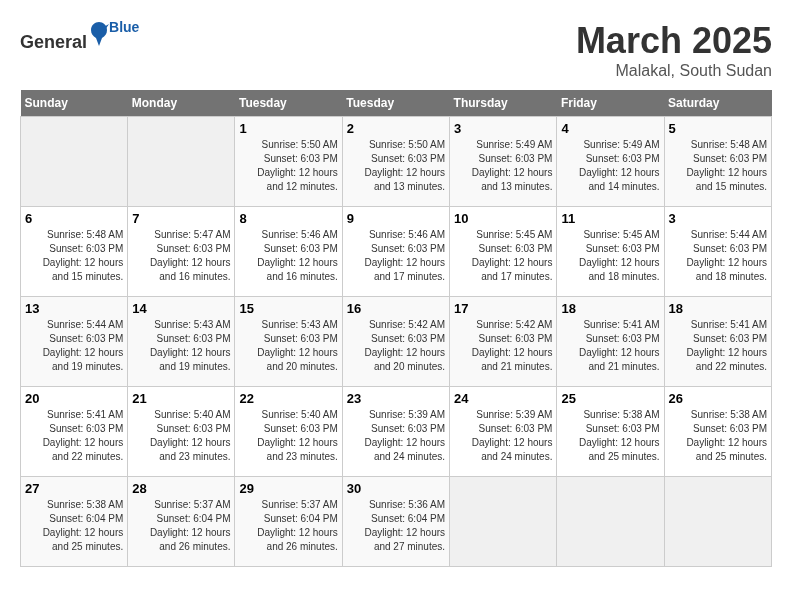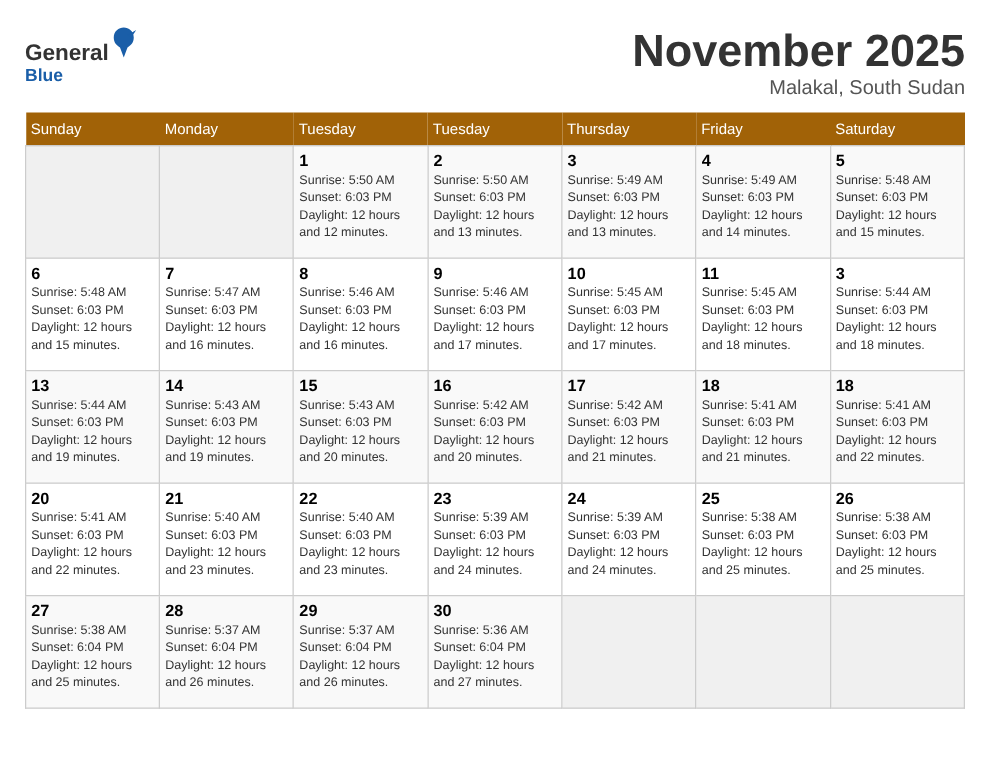--- a/index.html
+++ b/index.html
@@ -15,21 +15,21 @@
       justify-content: space-between;
       align-items: flex-start;
       margin-bottom: 10px;
     }
     .logo {
       display: flex;
       align-items: center;
     }
     .logo-text {
       display: flex;
-      flex-direction: column;
+      flex-direction: row;
       line-height: 1.1;
     }
     .logo-icon {
       width: 20px;
       height: 28px;
       margin-left: 2px;
     }
     .title-block {
       text-align: right;
     }
@@ -41,26 +41,26 @@
     .location-title {
       font-size: 16px;
       color: #555;
     }
     table {
       width: 100%;
       border-collapse: collapse;
       font-size: 11px;
     }
     thead tr th {
-      background-color: #a16207;
+      background-color: #737373;
       color: #fff;
       padding: 6px 4px;
       text-align: left;
       font-size: 12px;
-      font-weight: normal;
+      font-weight: bold;
     }
     tbody tr td {
       border: 1px solid #ccc;
       vertical-align: top;
       padding: 4px;
       width: 108px;
       min-height: 80px;
       height: 90px;
     }
     tbody tr:nth-child(odd) td {
@@ -72,20 +72,21 @@
     .day-number {
       font-weight: bold;
       font-size: 13px;
       display: block;
       margin-bottom: 2px;
     }
     .day-info {
       font-size: 10px;
       color: #333;
       line-height: 1.4;
+      text-align: right;
     }
     .empty-cell {
       background-color: #f0f0f0 !important;
     }
   </style>
 </head>
 <body>
 
 <div class="header">
   <div class="logo">
@@ -93,21 +94,21 @@
       <span>
         <span style="font-size:18px;font-weight:bold;color:#333;">General</span><svg class="logo-icon" viewBox="0 0 20 28" xmlns="http://www.w3.org/2000/svg">
             <path d="M10 2 C14 2 18 5 18 10 C18 14 16 16 13 18 L10 26 L7 18 C4 16 2 14 2 10 C2 5 6 2 10 2Z" fill="#1a5ea8"></path>
             <path d="M13 8 L20 4 L16 10Z" fill="#1a5ea8"></path>
           </svg>
       </span>
       <span style="font-size:14px;font-weight:bold;color:#1a5ea8;">Blue</span>
     </div>
   </div>
   <div class="title-block">
-    <div class="month-title">November 2025</div>
+    <div class="month-title">March 2025</div>
     <div class="location-title">Malakal, South Sudan</div>
   </div>
 </div>
 
 <table>
   <thead>
     <tr>
     <th>Sunday</th>
         <th>Monday</th>
         <th>Tuesday</th>

